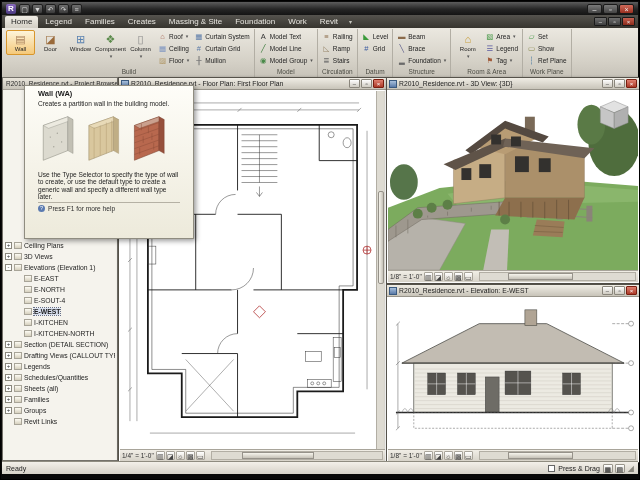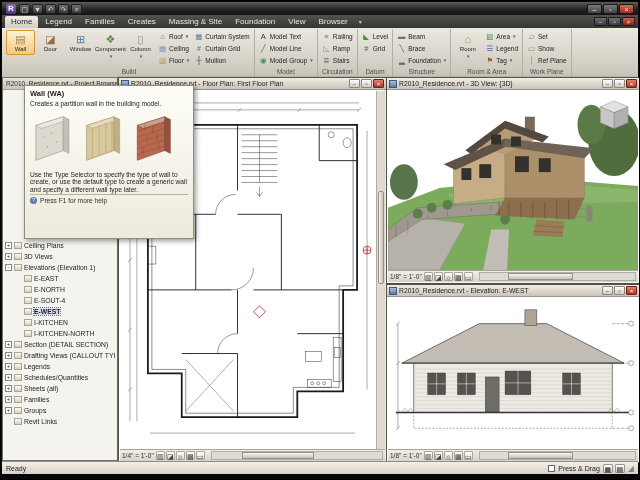--- a/index.html
+++ b/index.html
@@ -59,21 +59,21 @@
   .vcontent{position:absolute;left:1px;right:1px;top:13px;bottom:13px;background:#fff;overflow:hidden;}
   .with-vscroll .vcontent{right:10px;}
   .vscroll{position:absolute;right:1px;top:13px;bottom:13px;width:9px;background:#dedbd2;border-left:1px solid #b2aea4;}
   .vthumb{position:absolute;left:1px;right:1px;top:28%;height:26%;background:linear-gradient(90deg,#f6f4ec,#c6c2b8);border:1px solid #96928a;border-radius:2px;}
   .viewbar{position:absolute;left:1px;right:1px;bottom:1px;height:12px;background:linear-gradient(#f1eee6,#d7d3c9);border-top:1px solid #a8a49a;display:flex;align-items:center;font-size:6.5px;gap:2px;padding:0 2px;color:#2d2d2d;}
   .vbicon{width:9px;height:9px;font-size:7px;line-height:9px;text-align:center;color:#444;background:linear-gradient(#fff,#dcd8ce);border:1px solid #a8a49a;border-radius:1px;flex:none;}
   .hscroll{flex:1;height:9px;background:#dedbd2;border:1px solid #b2aea4;position:relative;margin-left:4px;}
   .hthumb{position:absolute;left:18%;width:42%;top:0;bottom:0;background:linear-gradient(#f6f4ec,#c6c2b8);border:1px solid #96928a;}
 
   
-  .tooltip{position:absolute;left:22px;top:8px;width:170px;height:154px;background:linear-gradient(#fefdf8,#edeadb);border:1px solid #8f8c80;box-shadow:2px 2px 5px rgba(0,0,0,.4);z-index:50;padding:3px 5px;font-size:6.6px;color:#1d1d1d;}
+  .tooltip{position:absolute;left:22px;top:8px;width:170px;height:154px;background:linear-gradient(#fefdf8,#edeadb);border:1px solid #8f8c80;box-shadow:2px 2px 5px rgba(0,0,0,.4);z-index:50;padding:3px 13px;font-size:6.6px;color:#1d1d1d;}
   .tt-title{font-size:7.5px;font-weight:bold;margin-bottom:2px;}
   .tt-body{line-height:7.6px;margin-bottom:1px;}
   .tt-img{width:100%;height:58px;margin:1px 0 2px;}
   .tt-footer{border-top:1px solid #b5b1a4;padding-top:2px;color:#2f2f2f;display:flex;align-items:center;gap:3px;}
   .help-icon{width:7px;height:7px;border-radius:50%;background:#5a7ab0;color:#fff;font-size:5.5px;line-height:7px;text-align:center;flex:none;}
 
   
   .statusbar{position:absolute;left:1px;right:1px;bottom:5px;height:13px;background:linear-gradient(#f3f0e9,#d6d2c8);border-top:1px solid #8f8c80;display:flex;align-items:center;font-size:7px;color:#1d1d1d;padding:0 4px;gap:3px;}
   .sb-right{margin-left:auto;display:flex;align-items:center;gap:3px;}
   .checkbox{width:7px;height:7px;border:1px solid #666;background:#fff;flex:none;}
@@ -103,22 +103,22 @@
   </div>
 
   <div class="tabrow">
     <span style="display:flex;gap:1px;align-items:flex-end;">
         <div class="rtab active">Home</div>
         <div class="rtab">Legend</div>
         <div class="rtab">Families</div>
         <div class="rtab">Creates</div>
         <div class="rtab">Massing &amp; Site</div>
         <div class="rtab">Foundation</div>
-        <div class="rtab">View</div>
-        <div class="rtab">Browser</div>
+        <div class="rtab">Work</div>
+        <div class="rtab">Revit</div>
       </span>
     <span class="tab-chevron">▾</span>
     <span class="docbtns">
         <span>–</span>
         <span>▫</span>
         <span class="close">×</span>
       </span>
   </div>
 
   <div class="ribbon">

